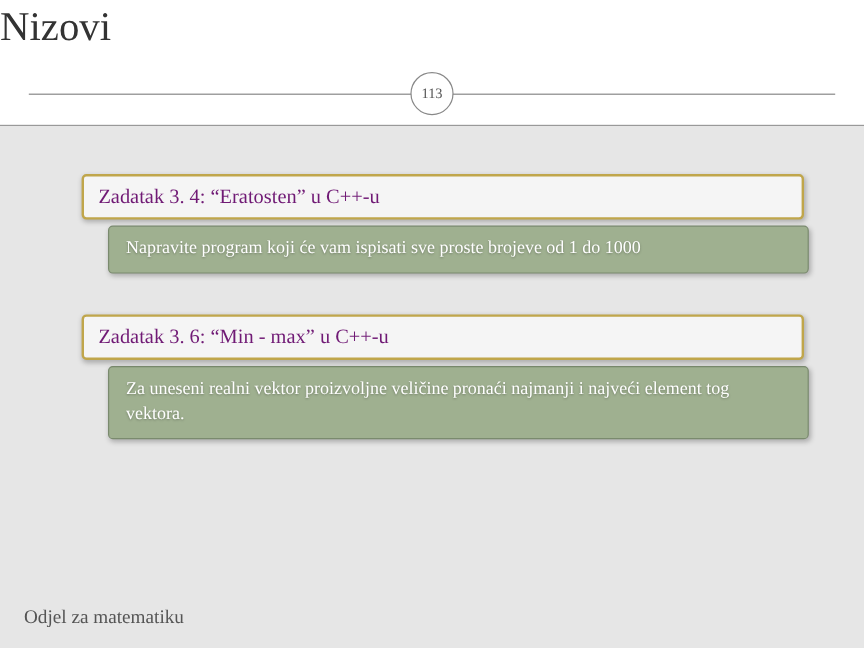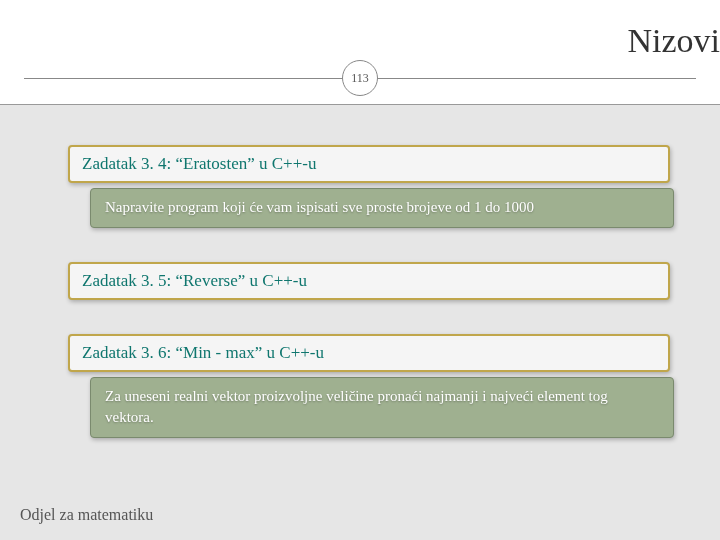--- a/index.html
+++ b/index.html
@@ -18,24 +18,24 @@
   }
   .header-area {
     position: absolute;
     top: 0; left: 0; right: 0;
     height: 105px;
     background: #ffffff;
     border-bottom: 1px solid #999;
   }
   .title {
     position: absolute;
-    top: 22px;
+    top: 4px;
     left: 0;
     width: 100%;
-    text-align: right;
+    text-align: left;
     font-size: 34px;
     color: #333;
     font-weight: normal;
   }
   .rule {
     position: absolute;
     top: 78px;
     left: 24px;
     right: 24px;
     height: 0;
@@ -63,21 +63,21 @@
     left: 68px;
     right: 50px;
     top: 145px;
   }
   .task-title {
     background: #f5f5f5;
     border: 2px solid #c0a64b;
     border-radius: 4px;
     padding: 7px 12px;
     font-size: 17px;
-    color: #0f766e;
+    color: #701a75;
     box-shadow: 1px 2px 4px rgba(0,0,0,0.25);
     position: relative;
     z-index: 2;
   }
   .task-body {
     background: #9fb090;
     border: 1.5px solid #7a8a6e;
     border-radius: 4px;
     padding: 8px 18px 10px 14px;
     font-size: 15px;
@@ -106,21 +106,20 @@
   <div class="title">Nizovi</div>
   <div class="rule"></div>
   <div class="page-badge">113</div>
 
   <div class="content">
     <div class="group">
       <div class="task-title">Zadatak 3. 4: “Eratosten” u C++-u</div>
       <div class="task-body">Napravite program koji će vam ispisati sve proste brojeve od 1 do 1000</div>
     </div>
     <div class="group">
-      <div class="task-title">Zadatak 3. 5: “Reverse” u C++-u</div>
     </div>
     <div class="group">
       <div class="task-title">Zadatak 3. 6: “Min - max” u C++-u</div>
       <div class="task-body">Za uneseni realni vektor proizvoljne veličine pronaći najmanji i najveći element tog vektora.</div>
     </div>
   </div>
 
   <div class="footer">Odjel za matematiku</div>
 </div>
 

